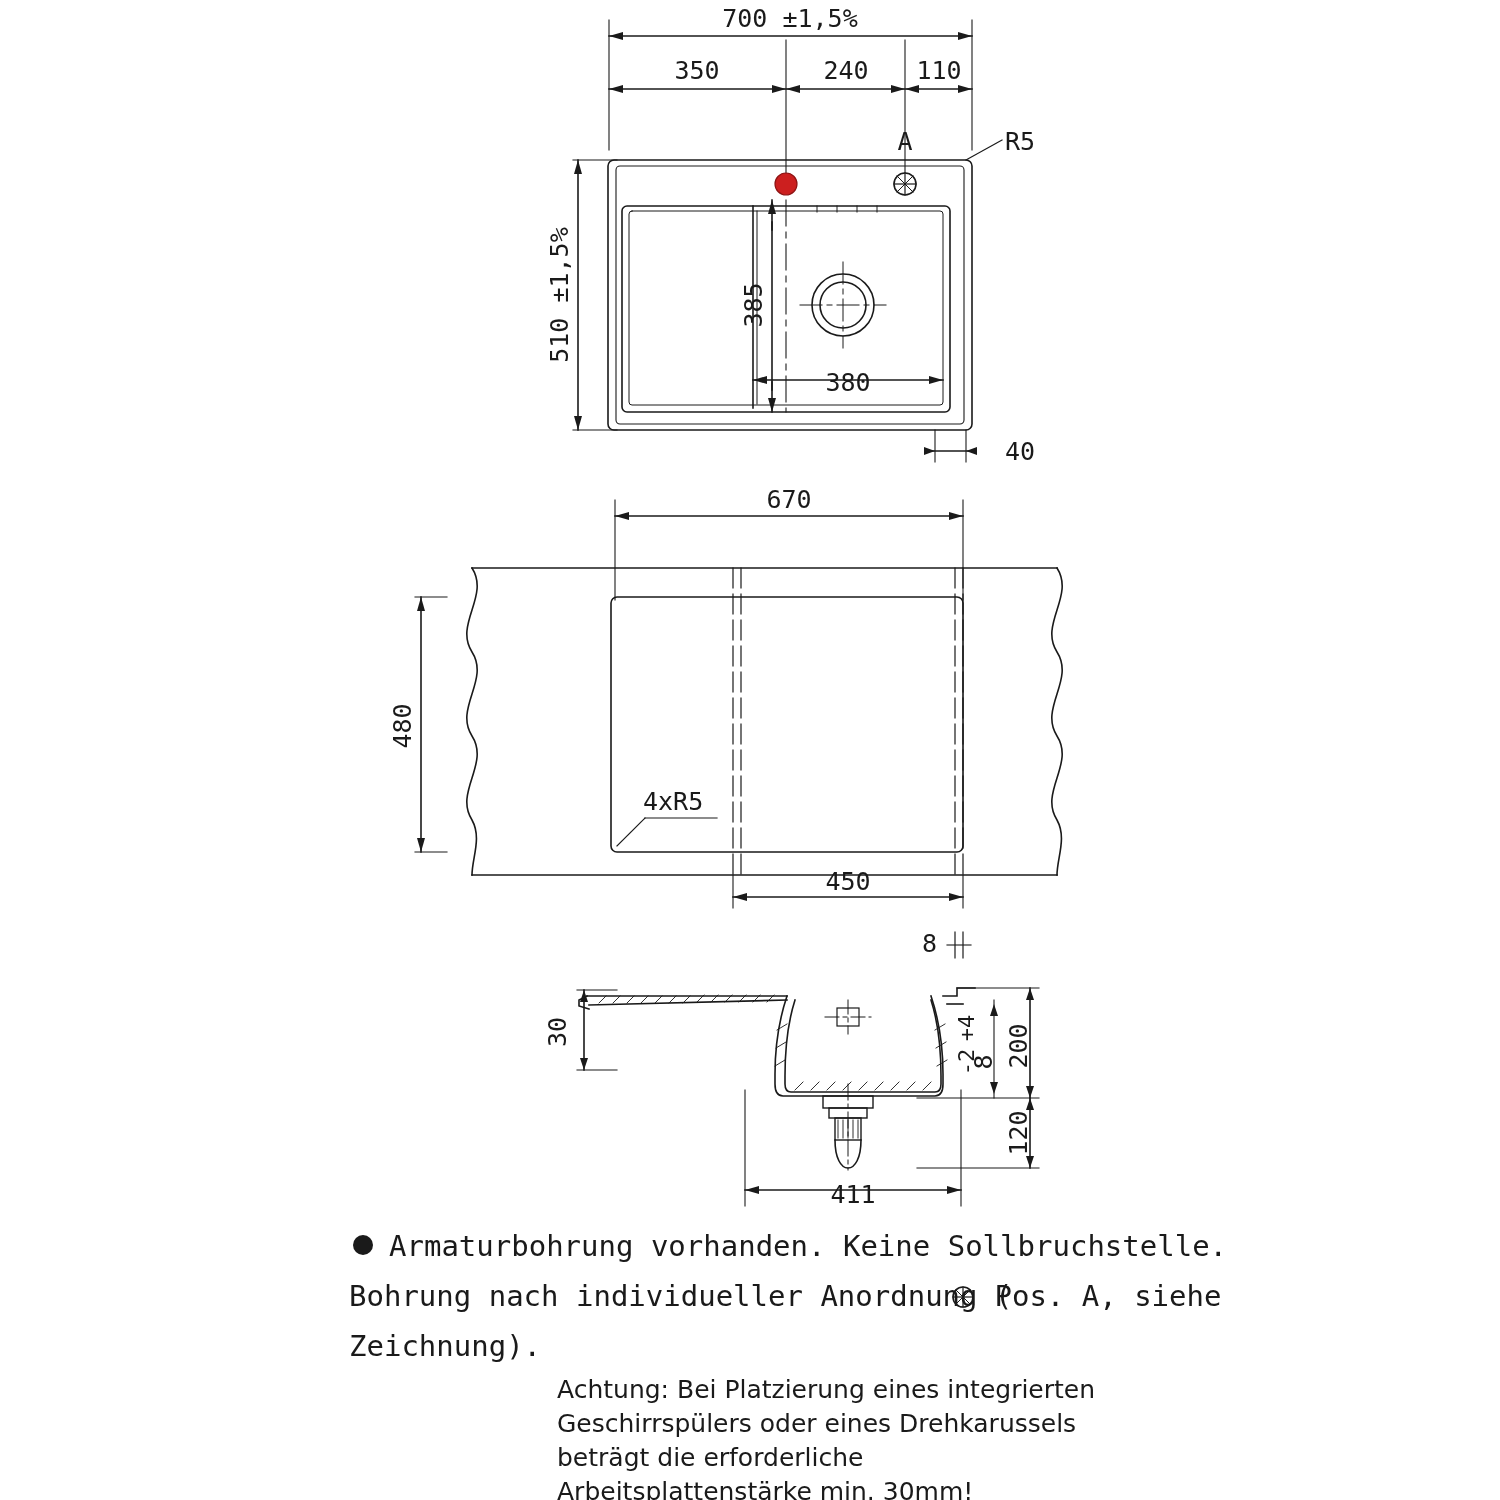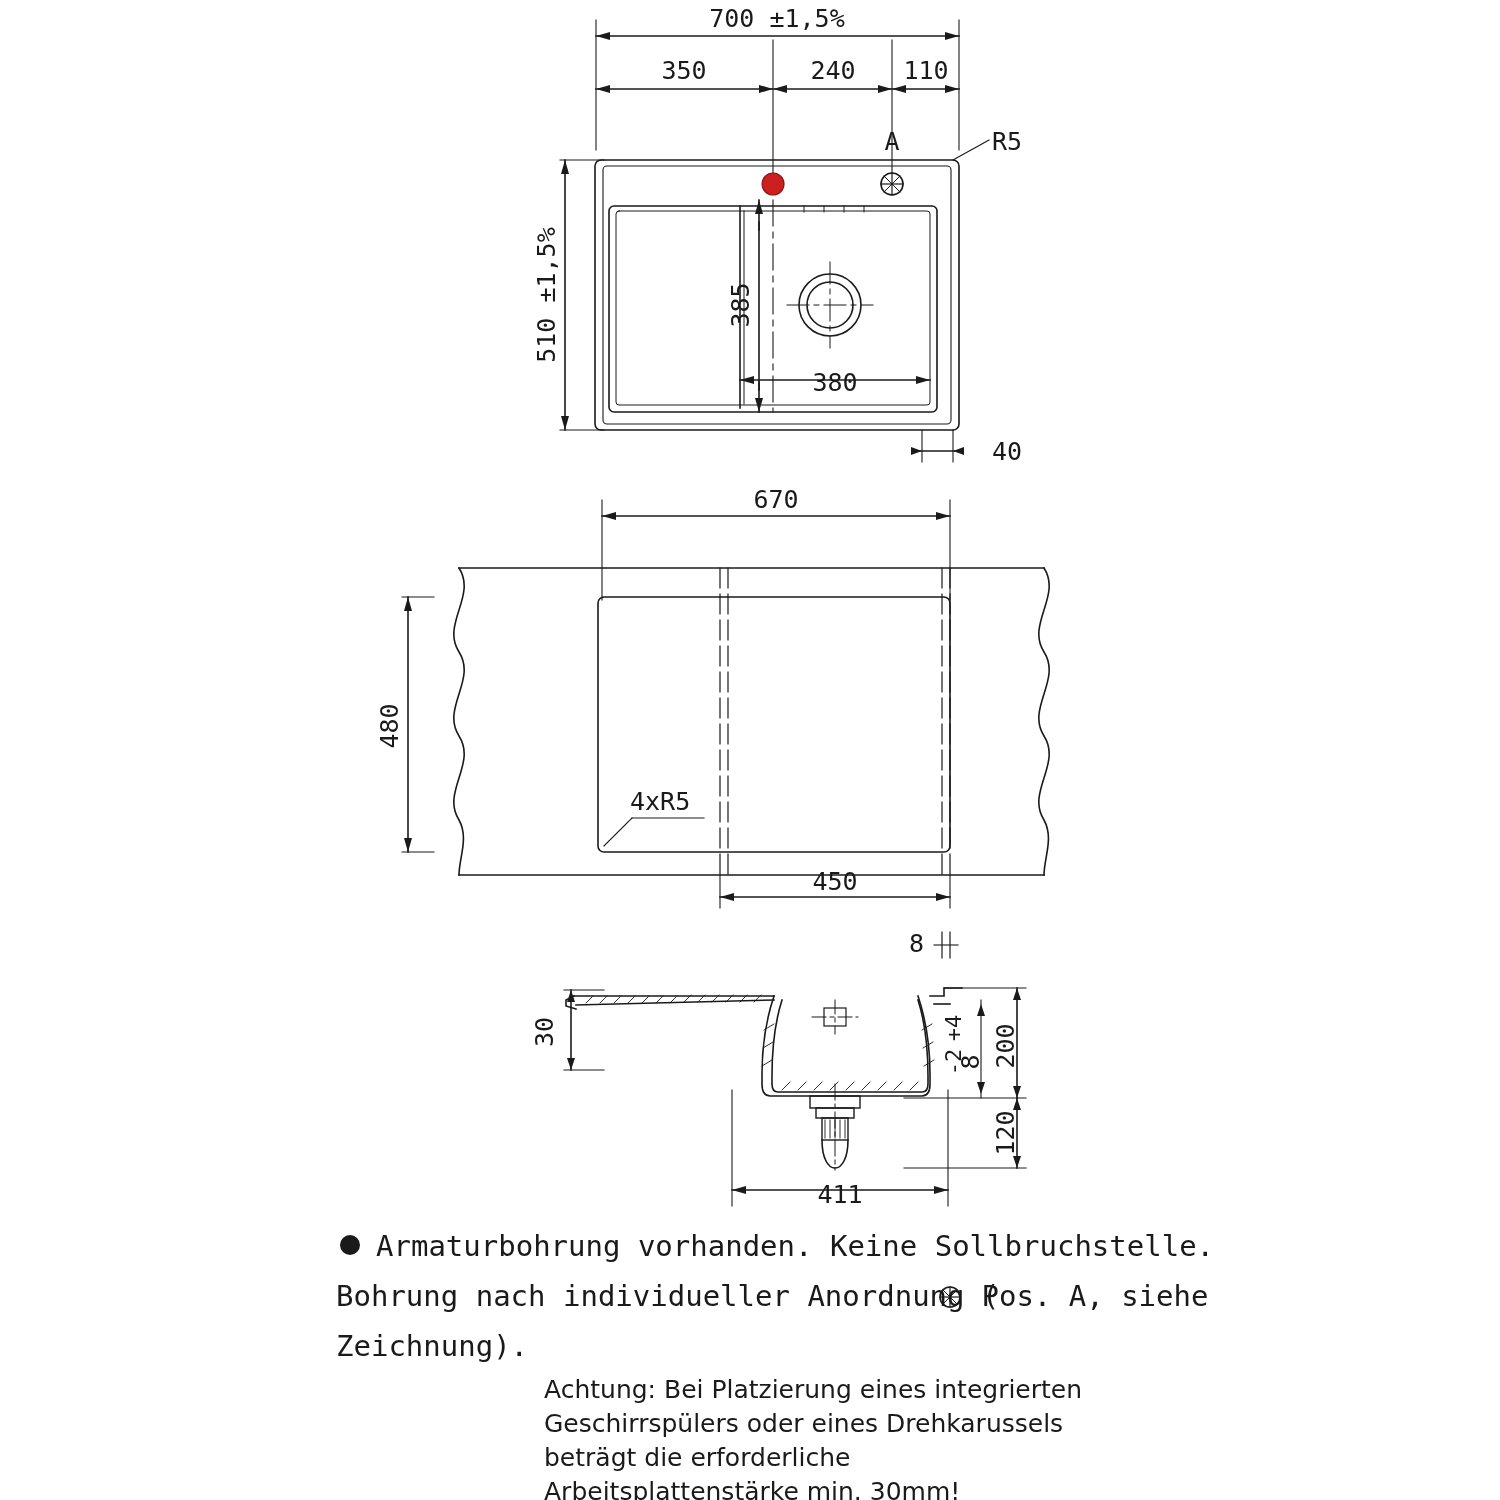--- a/index.html
+++ b/index.html
@@ -1,17 +1,17 @@
 <!DOCTYPE html>
 <html><head>
 <meta charset="utf-8">
 <style>
   html,body{margin:0;padding:0;background:#ffffff;}
   body{width:1500px;height:1500px;position:relative;font-family:"DejaVu Sans",sans-serif;color:#1a1a1a;overflow:hidden;}
-  #sheet{position:absolute;left:4px;top:0;width:1288px;height:1500px;}
+  #sheet{position:absolute;left:17px;top:0;width:1288px;height:1500px;}
   svg{position:absolute;left:0;top:0;}
   .dimtext{font-family:"DejaVu Sans Mono",monospace;font-size:25px;fill:#1a1a1a;}
   .dimtext.small{font-size:22px;}
   .noteText{font-family:"DejaVu Sans",sans-serif;font-size:27px;fill:#1a1a1a;}
   .noteText.mono{font-family:"DejaVu Sans Mono",monospace;font-size:29px;}
   .warnText{font-family:"DejaVu Sans",sans-serif;font-size:25px;fill:#1a1a1a;}
   text{white-space:pre;}
 </style>
 </head>
 <body>

